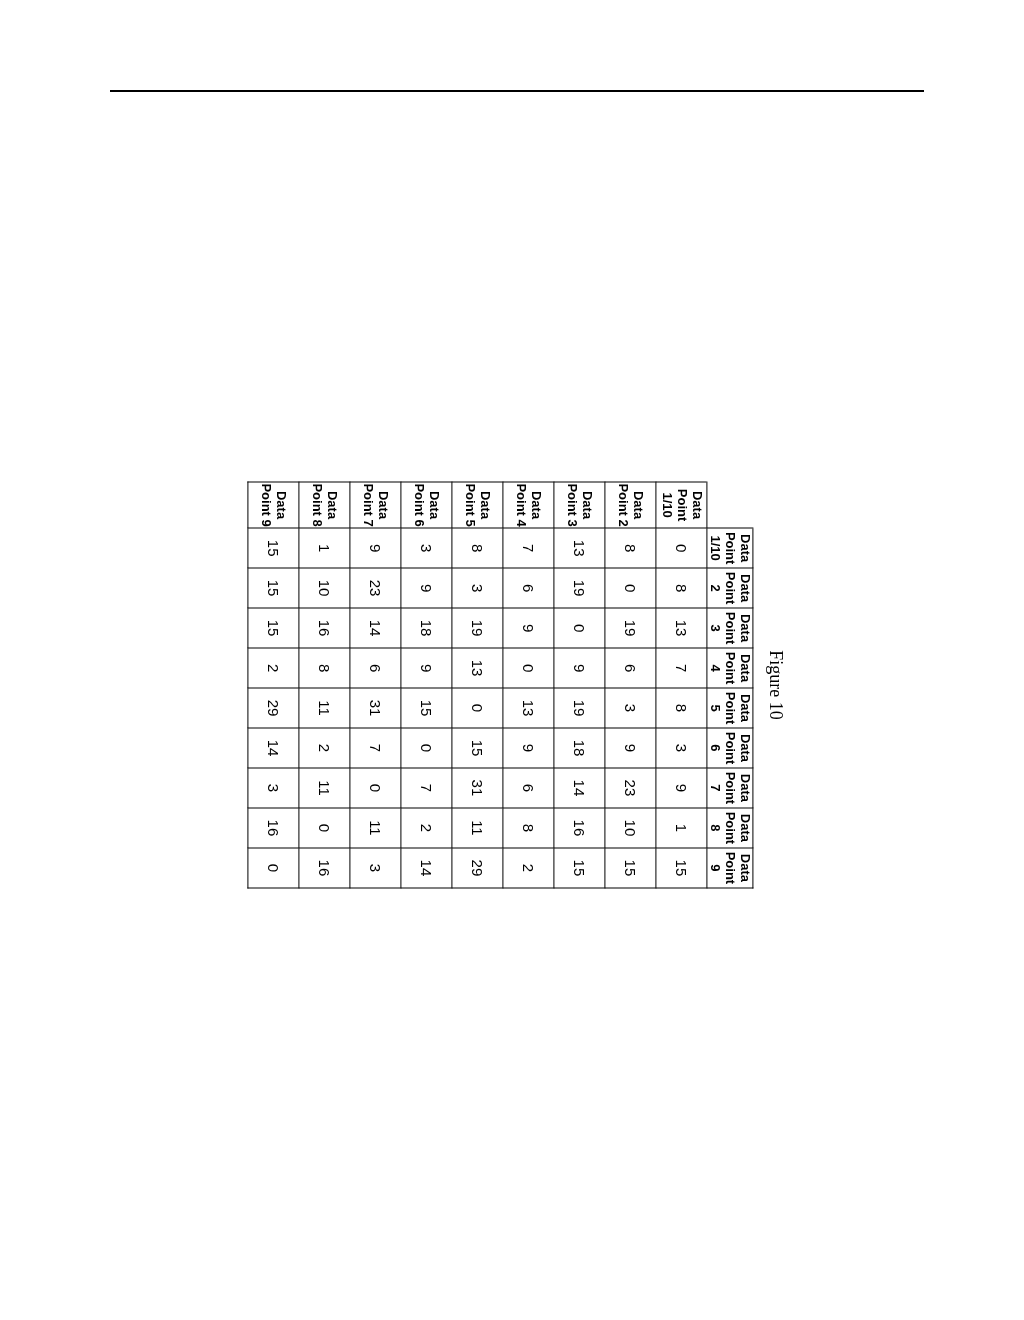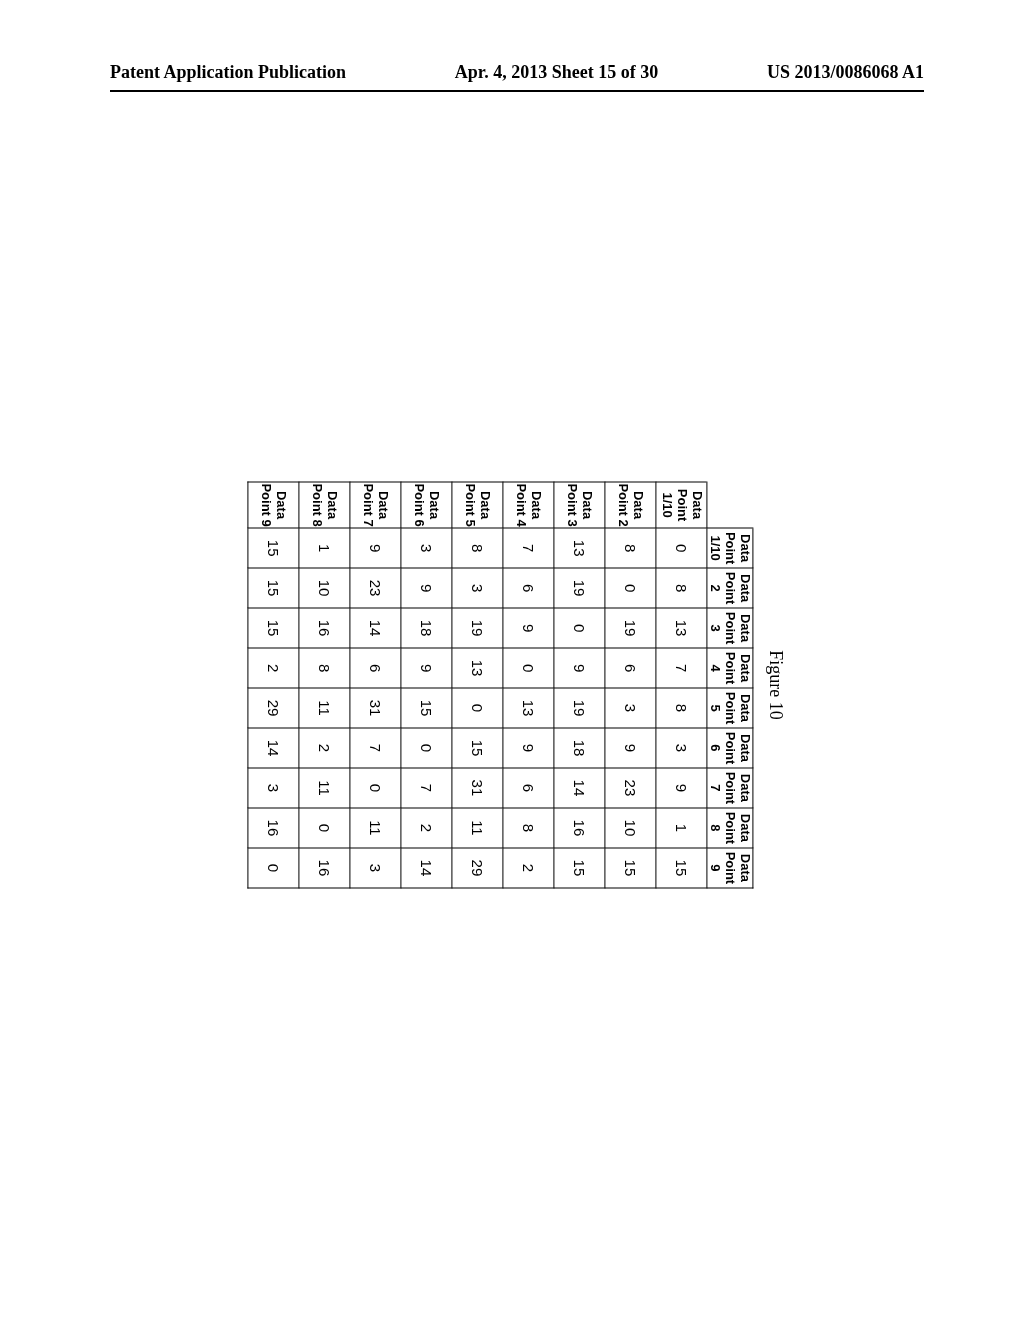--- a/index.html
+++ b/index.html
@@ -92,25 +92,20 @@
   }
   .colhead-inner {
     display: inline-block;
   }
 </style>
 </head>
 <body>
 
 <div class="page">
 
-  <div class="header-row">
-    <span>Patent Application Publication</span>
-    <span>Apr. 4, 2013  Sheet 15 of 30</span>
-    <span>US 2013/0086068 A1</span>
-  </div>
   <div class="header-line"></div>
 
   <div class="figure-area">
     <div class="rotator">
       <div class="figure-caption">Figure 10</div>
       <table class="data">
         <thead>
           <tr>
             <th class="corner rowhead"></th>
             <th class="colhead"><span class="colhead-inner">Data Point 1/10</span></th>

